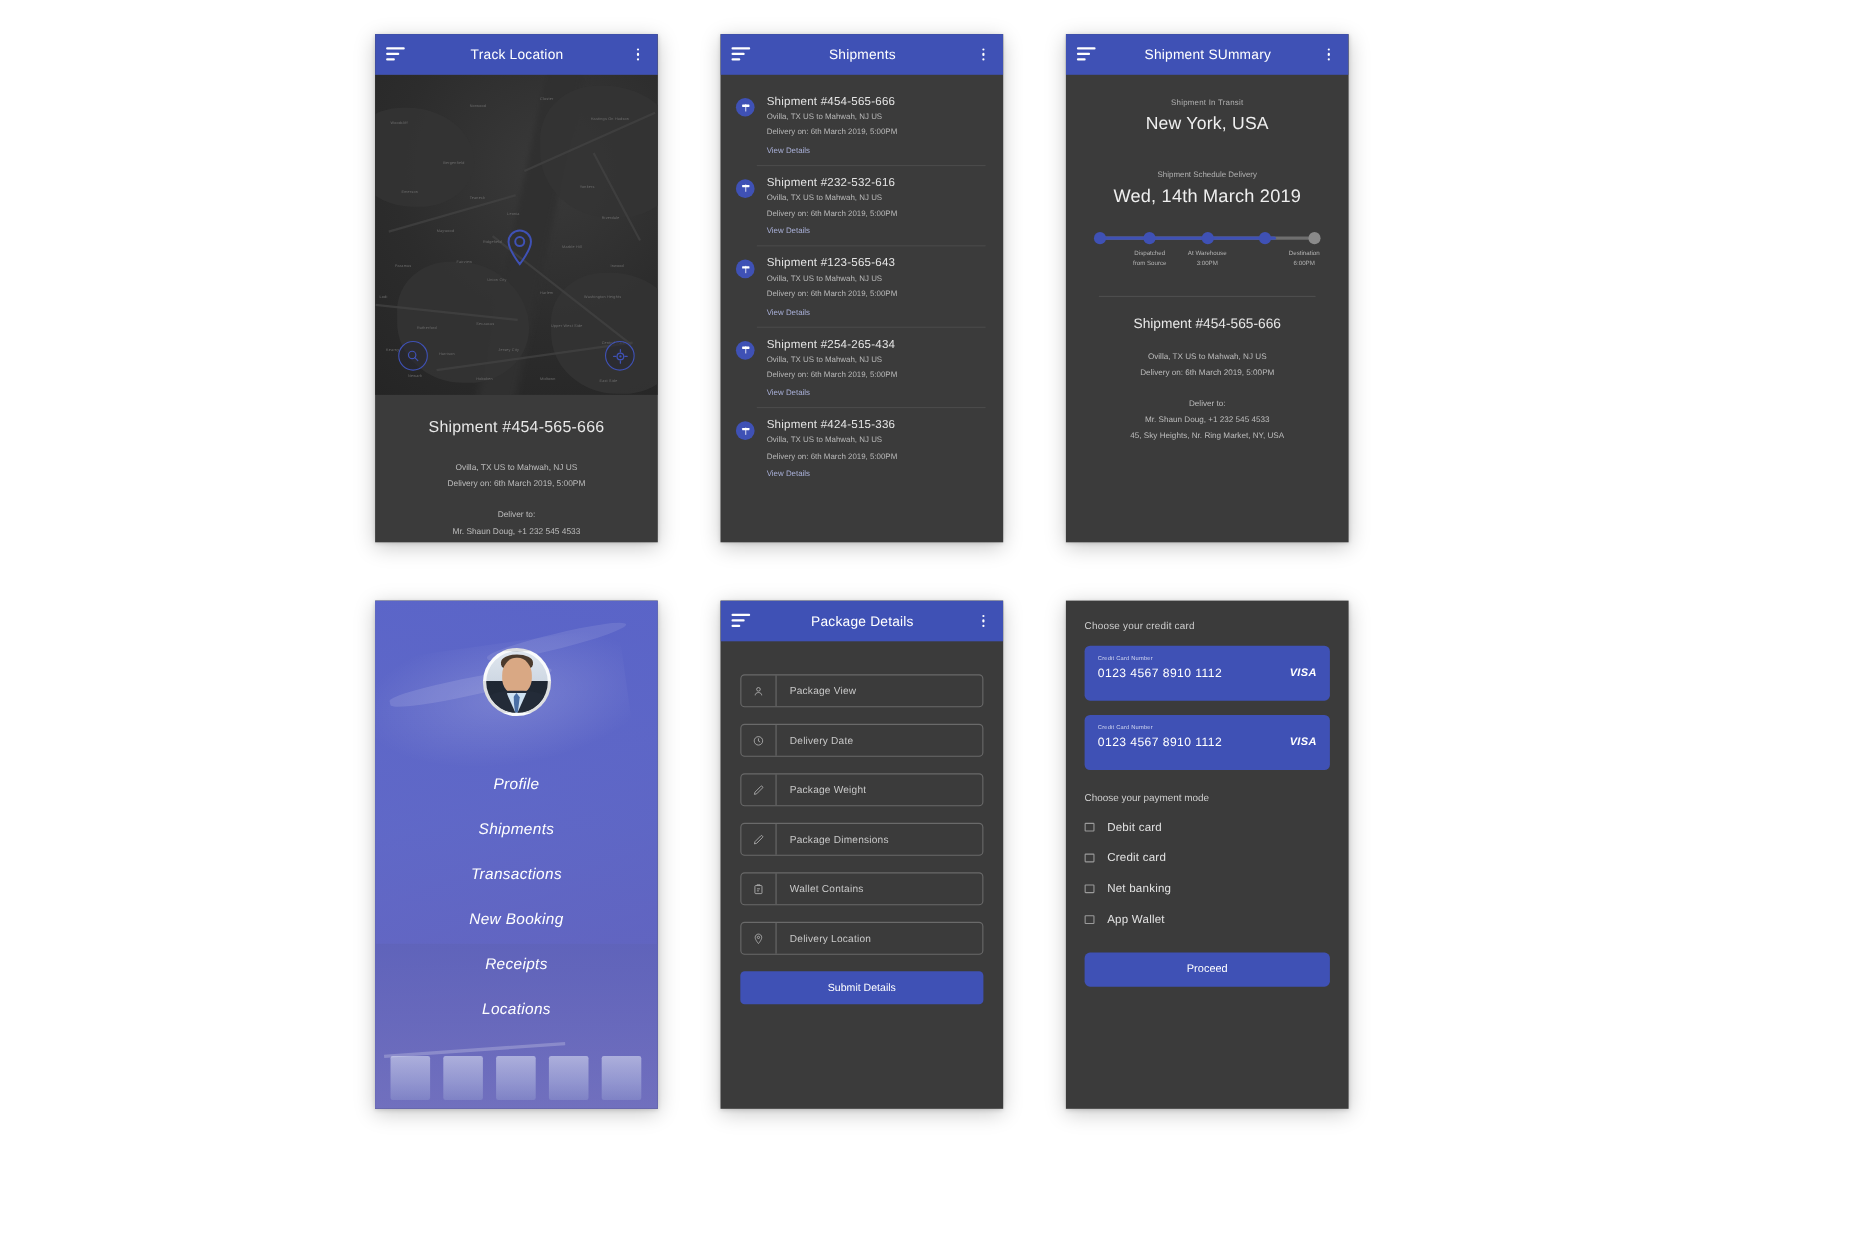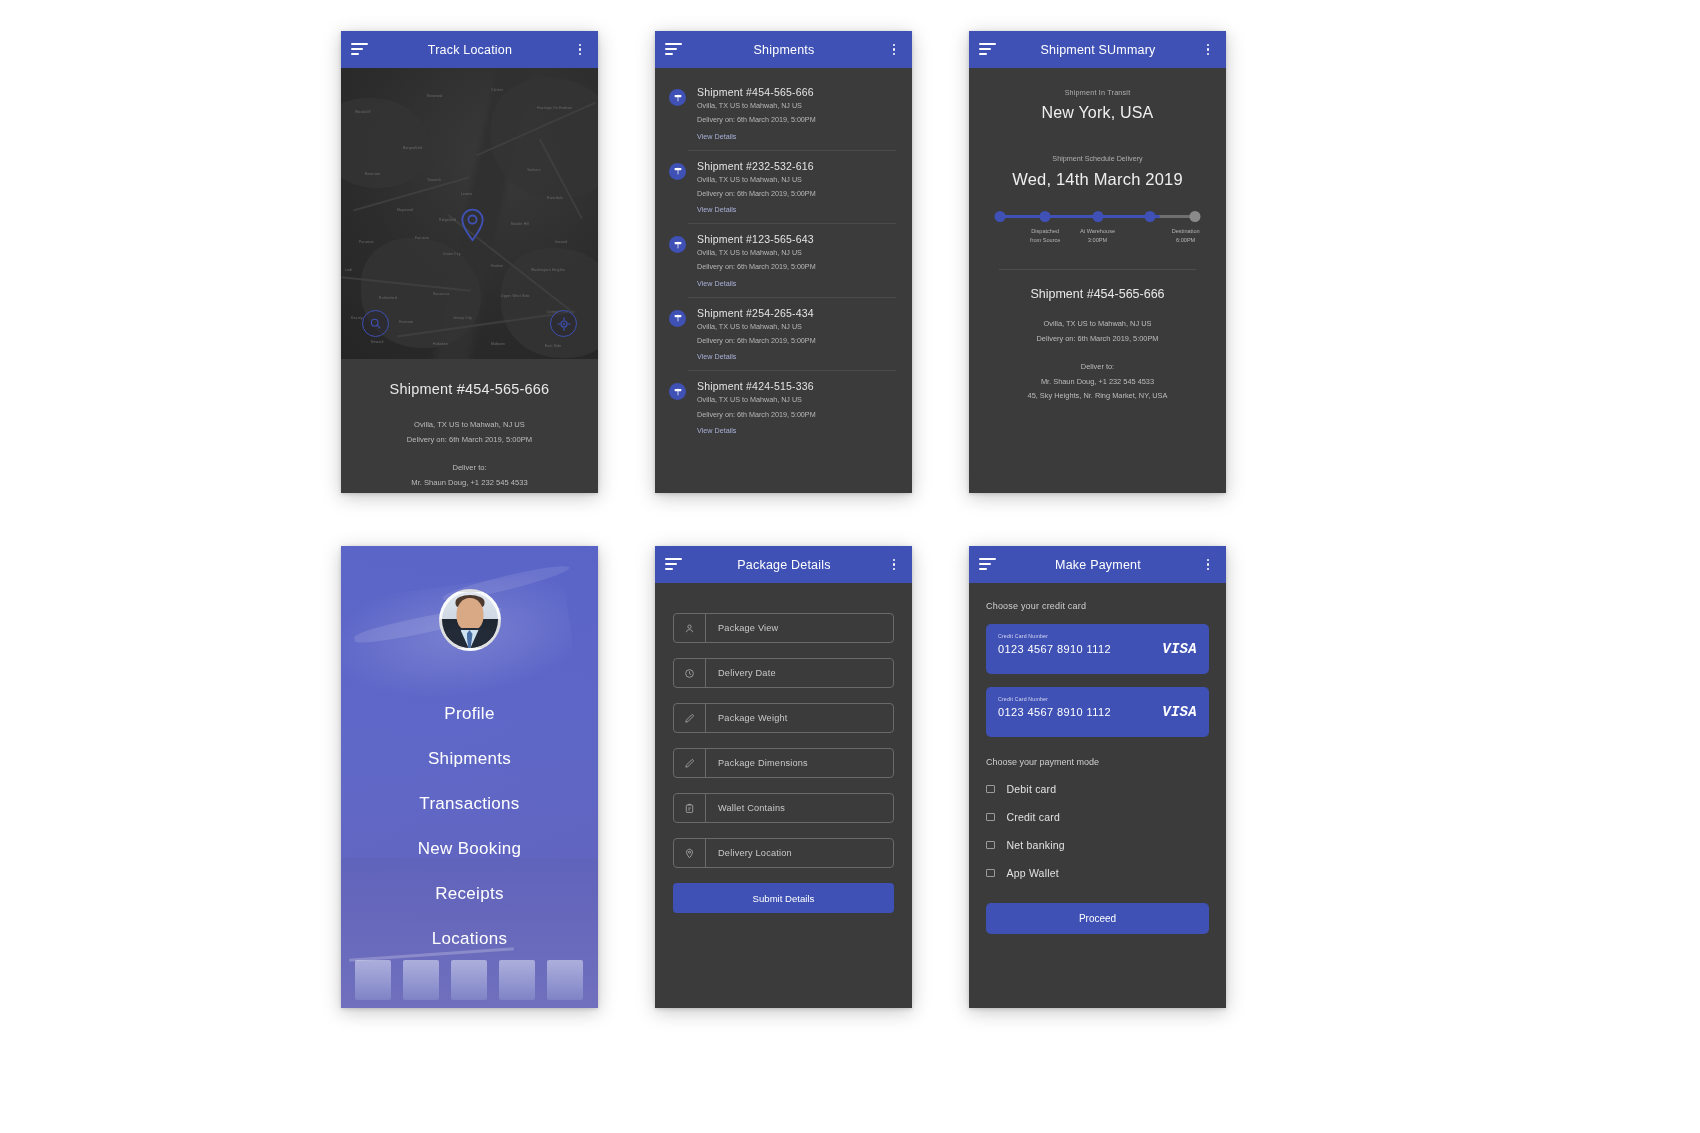--- a/index.html
+++ b/index.html
@@ -211,22 +211,23 @@
   }
   .avatar .tie {
     position:absolute; left:50%; bottom: 0px; transform:translateX(-50%);
     width: 6px; height: 18px; background:#4a6fa5;
     clip-path: polygon(50% 0, 100% 22%, 70% 100%, 30% 100%, 0 22%);
   }
   .drawer-menu {
     position:absolute; left:0; right:0; top: 145px; text-align:center;
   }
   .drawer-menu .mi {
-    color:#ffffff; font-size: 17px; letter-spacing:.3px;
+    color:#ffffff; font-size: 14px; letter-spacing:.3px;
     padding: 12.5px 0;
+    font-style: italic;
   }
   .drawer-menu .mi.signout { margin-top: 14px; }
 
   
   .form-body { padding: 30px 18px 0; }
   .field {
     height: 30px; display:flex; align-items:stretch;
     border: 1px solid #6a6a6a; border-radius: 4px;
     margin-bottom: 15px; background: transparent;
   }
@@ -248,22 +249,22 @@
   .pay-body { padding: 18px 17px 0; }
   .pay-label { color:#cfcfcf; font-size: 9px; letter-spacing:.2px; }
   .card {
     height: 50px; background:#3f51b5; border-radius:5px;
     margin-top: 13px; padding: 9px 12px; position:relative;
   }
   .card .cl { color:#d5daf2; font-size: 5.2px; letter-spacing:.2px; }
   .card .cn { color:#ffffff; font-size: 11px; margin-top: 4px; letter-spacing:.4px; }
   .card .visa {
     position:absolute; right: 12px; top: 50%; transform: translateY(-50%);
-    color:#ffffff; font-size: 14px; font-style: italic; font-weight: bold;
-    letter-spacing:.3px; font-family:Liberation Mono, monospace;
+    color:#ffffff; font-size: 10px; font-style: italic; font-weight: bold;
+    letter-spacing:.3px; font-family:Liberation Sans, sans-serif;
   }
   .pay-label2 { color:#cfcfcf; font-size: 9px; margin-top: 20px; }
   .opt { display:flex; align-items:center; margin-top: 16px; }
   .opt .box {
     width: 8.5px; height: 8.5px; border: 1px solid #9a9a9a; border-radius:1px;
     flex: 0 0 8.5px;
   }
   .opt .ol { color:#e2e2e2; font-size: 10.5px; margin-left: 12px; letter-spacing:.2px; }
   .proceed {
     height: 31px; background:#3f51b5; border-radius:5px;
@@ -633,33 +634,20 @@
             </svg>
           </span>
           <span class="ph">Delivery Location</span>
         </div>
 
         <div class="submit-btn">Submit Details</div>
       </div>
     </div>
 
     <div class="phone">
-      <div class="appbar">
-        <span class="menu-icon">
-            <i></i>
-            <i></i>
-            <i></i>
-          </span>
-        <span class="title">Make Payment</span>
-        <span class="dots">
-            <b></b>
-            <b></b>
-            <b></b>
-          </span>
-      </div>
       <div class="pay-body">
         <div class="pay-label">Choose your credit card</div>
 
         <div class="card">
           <div class="cl">Credit Card Number</div>
           <div class="cn">0123 4567 8910 1112</div>
           <div class="visa">VISA</div>
         </div>
 
         <div class="card">

